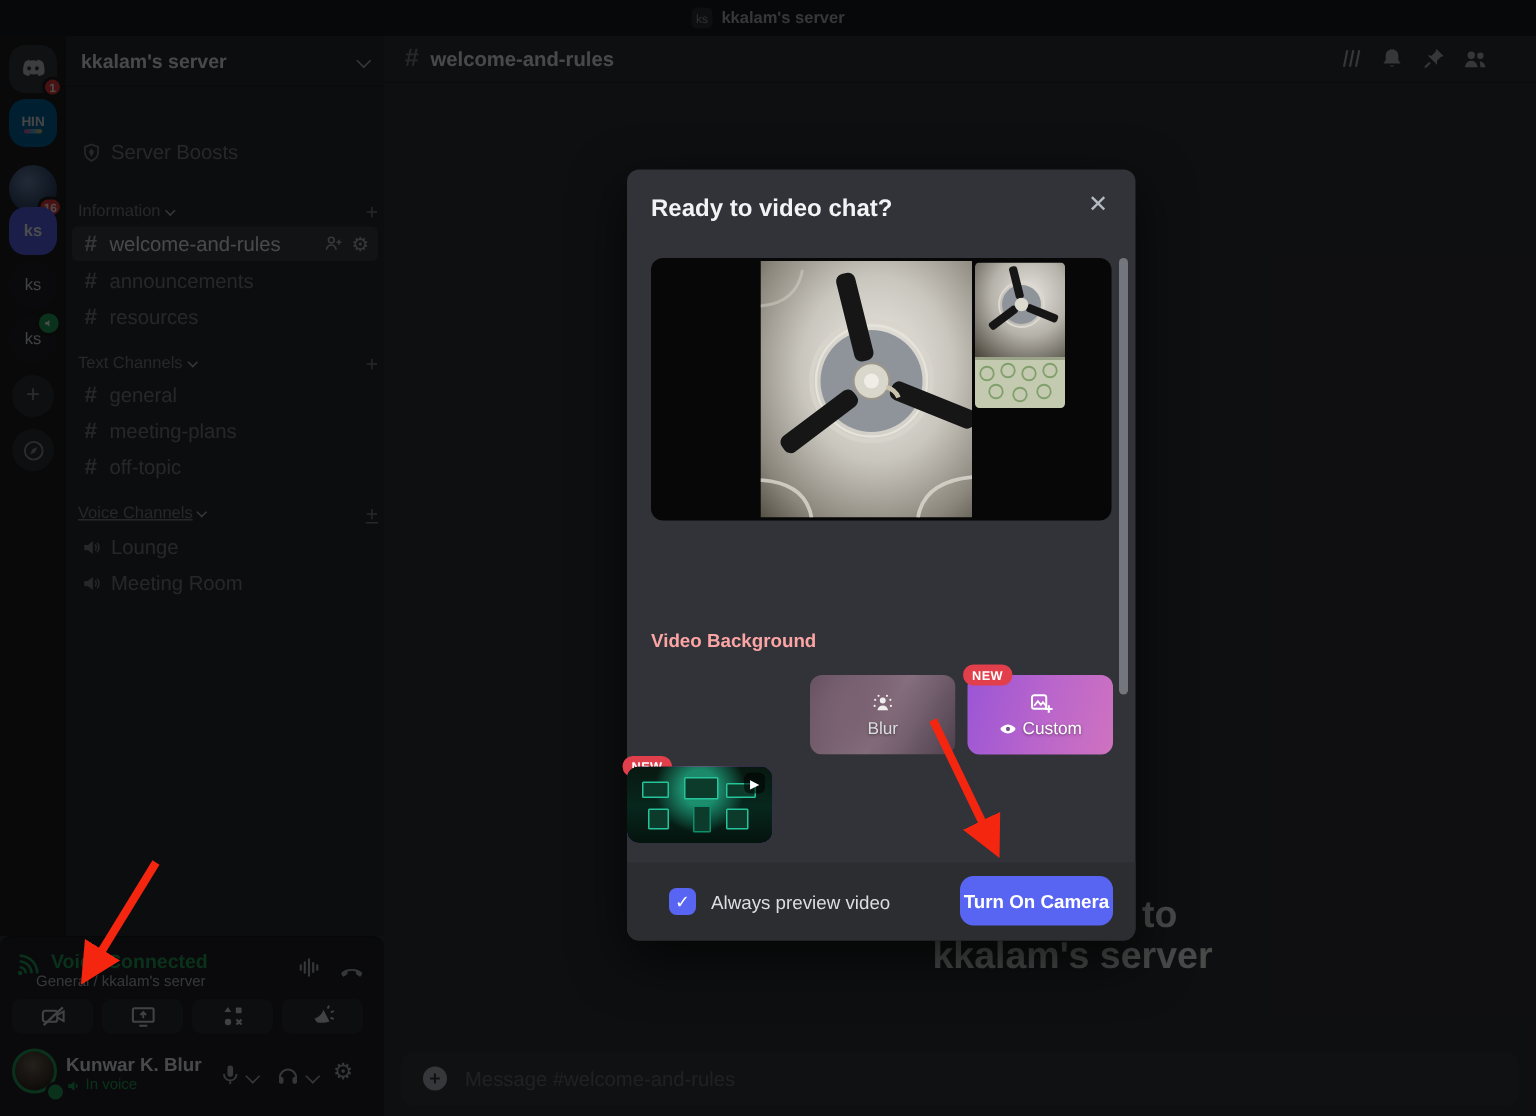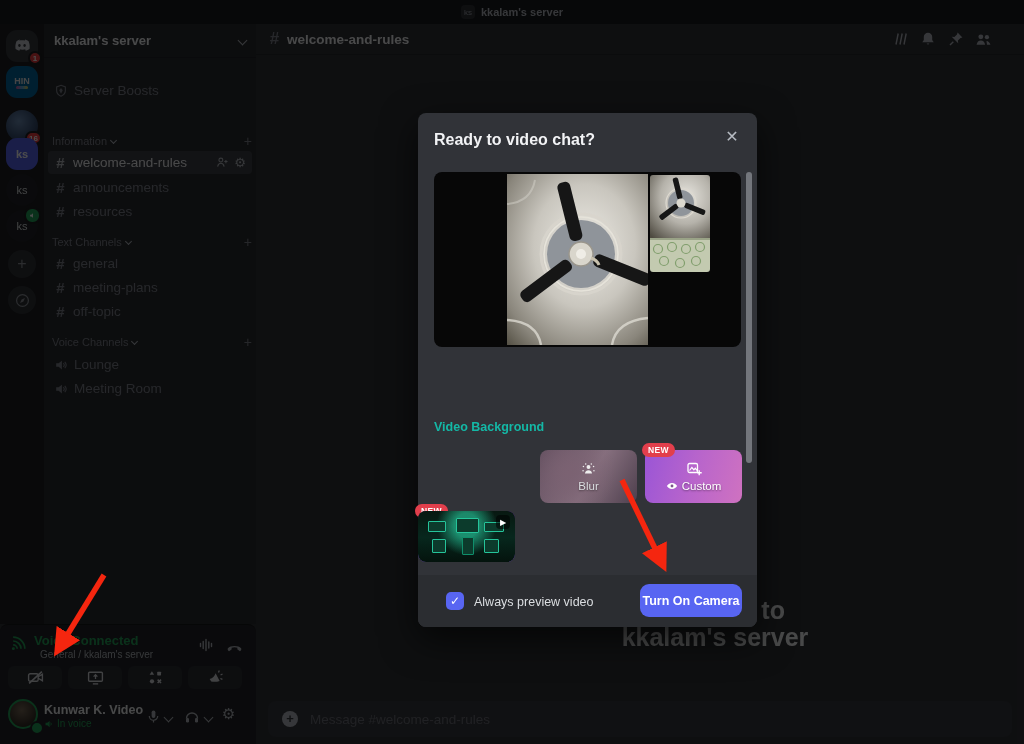--- a/index.html
+++ b/index.html
@@ -27,41 +27,41 @@
   .side-row.active{background:#3f4248;color:#f2f3f5;}
   .cat{position:absolute;left:8px;width:200px;height:14px;display:flex;align-items:center;color:#80848e;font-size:11px;}
   .cat .plus{margin-left:auto;font-size:14px;line-height:10px;color:#80848e;}
   .hash{font-size:15px;color:#80848e;font-weight:bold;width:13px;text-align:center;}
   .side-row.active .hash{color:#b9bcc2;}
   .row-icons{margin-left:auto;display:flex;align-items:center;gap:5px;color:#b5bac1;}
   .gear-glyph{font-size:13px;line-height:13px;color:#b5bac1;}
   
   .bottom-panel{left:0;top:624px;width:256px;height:120px;background:#232428;border-top:1px solid #17181a;border-radius:8px 8px 0 0;}
   .vc-status{position:absolute;left:34px;top:8px;color:#23a55a;font-size:13px;font-weight:bold;}
-  .vc-sub{position:absolute;left:40px;top:24px;color:#b5bac1;font-size:10px;}
+  .vc-sub{position:absolute;left:24px;top:24px;color:#b5bac1;font-size:10px;}
   .vc-btn{position:absolute;top:41px;width:54px;height:23px;background:#2d2f35;border-radius:6px;display:flex;align-items:center;justify-content:center;color:#dbdee1;}
   .user-name{position:absolute;left:44px;top:78px;color:#f2f3f5;font-size:12.5px;font-weight:bold;}
   .user-status{position:absolute;left:44px;top:93px;color:#23a55a;font-size:10px;display:flex;align-items:center;gap:3px;}
   .u-ic{position:absolute;top:84px;color:#b5bac1;}
   
   .main-header{left:256px;top:24px;width:768px;height:30px;background:#313338;border-bottom:1px solid #26282c;display:flex;align-items:center;}
   .welcome{left:525px;top:597px;width:380px;text-align:center;color:#f2f3f5;}
   .welcome .l{font-size:25px;font-weight:bold;line-height:27px;}
   .welcome .s{font-size:11px;color:#949ba4;margin-top:10px;}
   .composer{left:268px;top:701px;width:744px;height:36px;background:#383a40;border-radius:8px;display:flex;align-items:center;}
   .composer .ph{color:#6d6f78;font-size:13.5px;}
   
   .dim{left:0;top:0;width:1024px;height:744px;background:rgba(0,0,0,0.70);}
   
   .modal{left:418px;top:113px;width:339px;height:514px;background:#313338;border-radius:8px;box-shadow:0 12px 36px rgba(0,0,0,.65);}
   .modal-title{position:absolute;left:16px;top:18px;color:#f2f3f5;font-size:16px;font-weight:bold;text-align:center;}
   .modal-close{position:absolute;left:303px;top:12px;width:22px;height:22px;color:#b5bac1;font-size:16px;display:flex;align-items:center;justify-content:center;}
   .preview{position:absolute;left:16px;top:59px;width:307px;height:175px;background:#070707;border-radius:8px;overflow:hidden;}
   .dropdown{position:absolute;left:16px;top:249px;width:307px;height:28px;background:#232428;border:1px solid #3a3c42;border-radius:8px;box-sizing:border-box;display:flex;align-items:center;padding:0 12px;color:#e8eaed;font-size:12.5px;font-weight:bold;gap:8px;}
-  .section-label{position:absolute;left:16px;top:307px;color:#14b8a6;font-size:12.5px;font-weight:bold;}
+  .section-label{position:absolute;left:16px;top:307px;color:#fca5a5;font-size:12.5px;font-weight:bold;}
   .tile{position:absolute;top:337px;width:97px;height:53px;border-radius:8px;display:flex;flex-direction:column;align-items:center;justify-content:center;gap:3px;color:#dbdee1;font-size:11.5px;box-sizing:border-box;}
   .tile .lbl{text-shadow:0 1px 2px rgba(0,0,0,.45);display:flex;align-items:center;gap:4px;}
   .tile-none{left:16px;background:#2b2d31;border:2px solid #5865f2;}
   .tile-blur{left:122px;background:radial-gradient(circle at 30% 42%,#7b6272 0,rgba(123,98,114,0) 62%),linear-gradient(120deg,#5f4c5c,#87707f 52%,#4e3f4d);}
   .tile-custom{left:227px;background:linear-gradient(105deg,#9a55d6 0%,#b764cc 48%,#cf72c0 100%);color:#fff;}
   .newbadge{position:absolute;left:-3px;top:-7px;background:#e23f4c;color:#fff;font-size:8.5px;font-weight:bold;padding:2px 6px;border-radius:8px;letter-spacing:.3px;}
   .thumb{position:absolute;top:398px;width:97px;height:51px;border-radius:8px;overflow:visible;}
   .thumb .fill{position:absolute;inset:0;border-radius:8px;overflow:hidden;}
   .thumb1 .fill{background:
     radial-gradient(circle at 80% 32%,#f0b6d4 0 9px,rgba(240,182,212,0) 10px),
@@ -143,21 +143,21 @@
       </span>
     </div>
   </div>
 
   <div class="abs sidebar">
     <div class="srv-header">
       <span>kkalam's server</span>
       <span class="chev"></span>
     </div>
 
-    <div class="side-row" style="top:55px;text-align:right;">
+    <div class="side-row" style="top:66px;text-align:right;">
       <span class="ic">
         <svg width="14" height="14" viewBox="0 0 16 16">
             <path d="M8 1.5l5 1.8v4.2c0 3.2-2.2 5.3-5 6.5-2.8-1.2-5-3.3-5-6.5V3.3z" fill="none" stroke="#80848e" stroke-width="1.3"></path>
             <path d="M8 4.5l2 2.5-2 4-2-4z" fill="#80848e"></path>
           </svg>
       </span>
       <span>Server Boosts</span>
     </div>
 
     <div class="cat" style="top:110px;">
@@ -199,21 +199,21 @@
     </div>
     <div class="side-row" style="top:252px;">
       <span class="hash">#</span>
       <span>meeting-plans</span>
     </div>
     <div class="side-row" style="top:276px;">
       <span class="hash">#</span>
       <span>off-topic</span>
     </div>
 
-    <div class="cat" style="top:311px;">
+    <div class="cat" style="top:311px;text-decoration:underline;">
       <span>Voice Channels</span>
       <span class="chev chev-sm"></span>
       <span class="plus">+</span>
     </div>
     <div class="side-row" style="top:329px;">
       <span class="ic">
         <svg width="14" height="14" viewBox="0 0 16 16">
             <path d="M2.5 6v4h2.8L9 13V3L5.3 6z" fill="#80848e"></path>
             <path d="M10.7 5.8a3.2 3.2 0 010 4.4M12.3 4.4a5.4 5.4 0 010 7.2" stroke="#80848e" stroke-width="1.2" fill="none"></path>
           </svg>
@@ -275,21 +275,21 @@
     </div>
     <div class="vc-btn" style="left:188px;">
       <svg width="17" height="17" viewBox="0 0 16 16">
           <path d="M2.5 9.5c2.8-.9 4.7-2.8 5.6-5.6l3.8 7.4c-2.8 1-5.6 1-7.9.4z" fill="#dbdee1"></path>
           <path d="M10.8 3.2l.8-1.8M12.8 5.6l1.8-.9M12.6 8.9l1.9.9" stroke="#dbdee1" stroke-width="1.2" fill="none"></path>
         </svg>
     </div>
 
     <span style="position:absolute;left:8px;top:74px;width:30px;height:30px;border-radius:50%;border:2px solid #23a55a;box-sizing:border-box;background:radial-gradient(circle at 45% 35%,#7a6a58 0,#3a322a 65%,#201c18 100%);"></span>
     <span style="position:absolute;left:30px;top:96px;width:10px;height:10px;border-radius:50%;background:#23a55a;border:2.5px solid #232428;"></span>
-    <span class="user-name">Kunwar K. Video</span>
+    <span class="user-name">Kunwar K. Blur</span>
     <span class="user-status">
       <svg width="10" height="10" viewBox="0 0 16 16">
           <path d="M2.5 6v4h2.8L9 13V3L5.3 6z" fill="#23a55a"></path>
           <path d="M10.7 5.8a3.2 3.2 0 010 4.4" stroke="#23a55a" stroke-width="1.4" fill="none"></path>
         </svg>
       <span>In voice</span>
     </span>
     <span class="ic u-ic" style="left:146px;">
       <svg width="15" height="15" viewBox="0 0 16 16">
           <rect x="6" y="1.5" width="4" height="8" rx="2" fill="#b5bac1"></rect>

